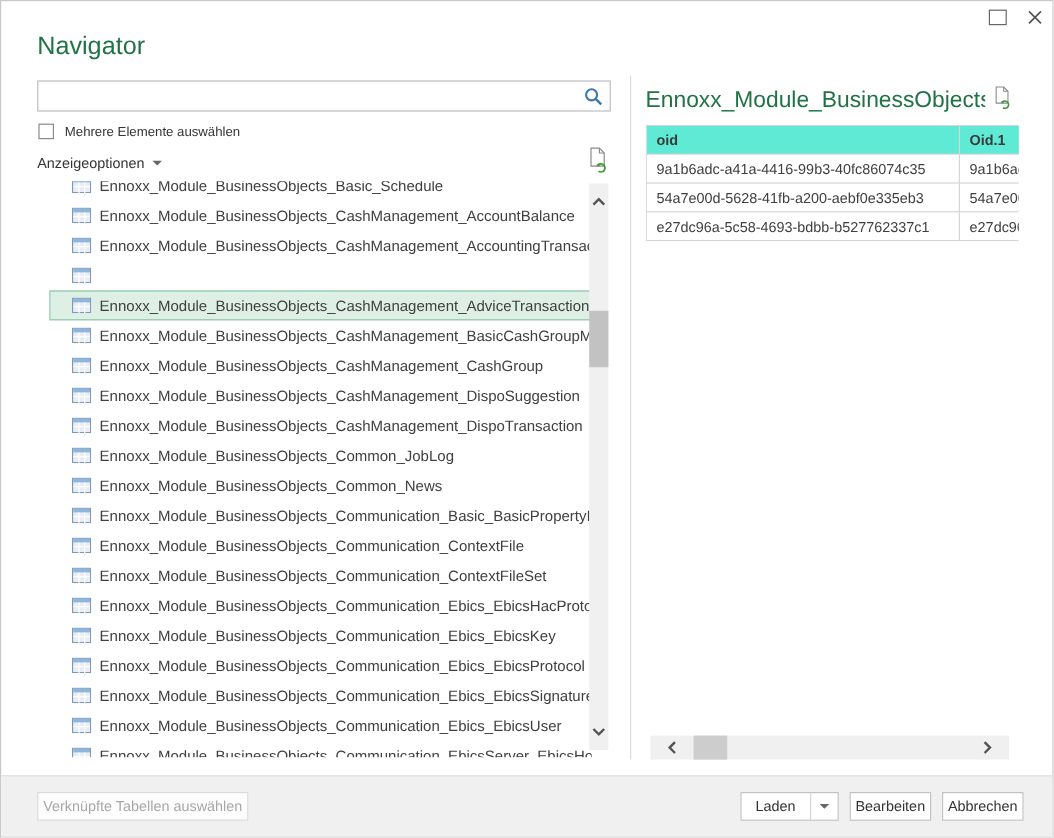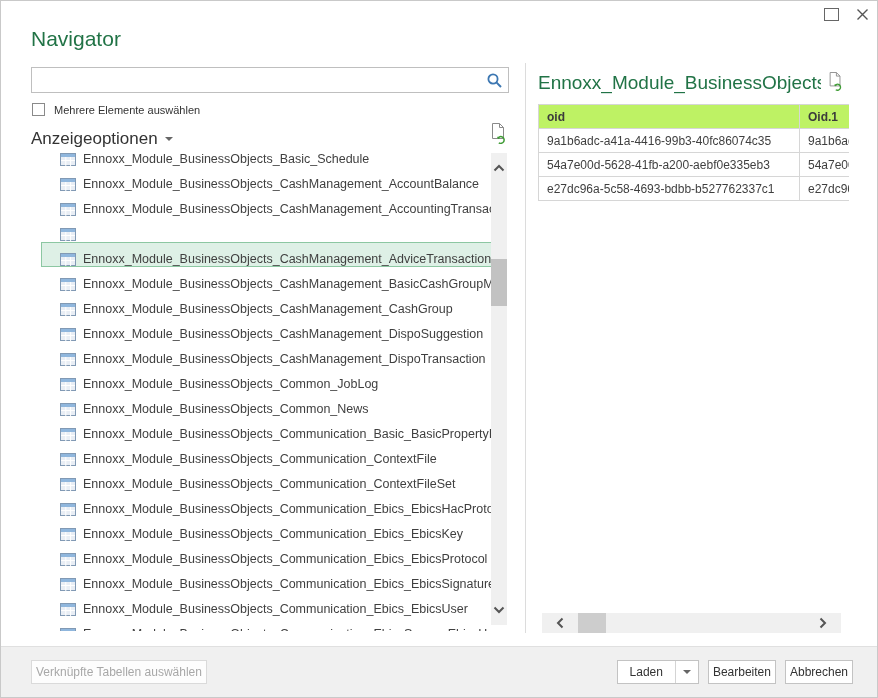--- a/index.html
+++ b/index.html
@@ -13,43 +13,43 @@
   .btn-restore{width:13px;height:11px;border:1px solid #666;background:#fff;cursor:pointer;}
   .btn-close{width:14px;height:14px;display:flex;align-items:center;justify-content:center;cursor:pointer;}
   .page-title{position:absolute;left:30px;top:26px;font-size:21px;font-weight:400;color:#217346;}
   
   .search-box{position:absolute;left:30px;top:66px;width:478px;height:26px;border:1px solid #bfbfbf;box-sizing:border-box;background:#fff;}
   .search-box input{position:absolute;left:4px;top:1px;width:440px;height:22px;border:none;outline:none;font-family:inherit;font-size:12.5px;background:transparent;}
   .search-glyph{position:absolute;right:5px;top:4px;width:17px;height:17px;}
   
   .multi-row{position:absolute;left:31px;top:102px;display:flex;align-items:center;gap:9px;font-size:11px;color:#333;}
   .checkbox{width:13px;height:13px;border:1px solid #8a8a8a;background:#fff;box-sizing:border-box;}
-  .options-row{position:absolute;left:30px;top:128px;font-size:17px;color:#333;display:flex;align-items:center;gap:7px;}
+  .options-row{position:absolute;left:30px;top:128px;font-size:12px;color:#333;display:flex;align-items:center;gap:7px;}
   .caret-down{width:0;height:0;border-left:4px solid transparent;border-right:4px solid transparent;border-top:4px solid #666;}
   .refresh-left{position:absolute;left:488px;top:121px;}
   
   .list-viewport{position:absolute;left:40px;top:150px;width:452px;height:480px;overflow:hidden;}
   .list-inner{position:absolute;left:0;top:-9px;right:0;}
-  .list-item{height:25px;display:flex;align-items:flex-end;padding-left:18px;gap:7px;font-size:12.5px;color:#3f3f3f;border:1px solid transparent;box-sizing:border-box;cursor:pointer;white-space:nowrap;}
+  .list-item{height:25px;display:flex;align-items:center;padding-left:18px;gap:7px;font-size:12.5px;color:#3f3f3f;border:1px solid transparent;box-sizing:border-box;cursor:pointer;white-space:nowrap;}
   .list-item.selected{background:#def0e6;border-color:#8cc7a2;}
   .tbl-icon{flex:0 0 16px;height:13px;display:inline-block;}
   
   .v-scrollbar{position:absolute;left:490px;top:152px;width:16px;height:472px;background:#f0f0f0;}
   .v-scrollbar .sb-btn{position:absolute;left:0;width:16px;height:22px;display:flex;align-items:center;justify-content:center;cursor:pointer;}
   .v-scrollbar .sb-up{top:4px;}
   .v-scrollbar .sb-down{bottom:4px;}
   .v-thumb{position:absolute;left:0;top:106px;width:16px;height:47px;background:#c2c2c2;cursor:pointer;}
   
   .panel-divider{position:absolute;left:524px;top:62px;width:1px;height:570px;background:#dcdcdc;}
   
   .preview-title-row{position:absolute;left:537px;top:70px;width:311px;display:flex;align-items:center;gap:6px;}
   .preview-title{font-size:19px;color:#217346;white-space:nowrap;overflow:hidden;max-width:283px;}
   .preview-wrap{position:absolute;left:537px;top:103px;width:311px;overflow:hidden;}
   table.preview{border-collapse:collapse;table-layout:fixed;width:430px;font-size:12px;background:#fff;}
-  table.preview th{width:252px;height:23px;background:#bef264;border:1px solid #d6d6d6;font-weight:bold;color:#3b3b3b;text-align:left;padding:0 0 0 8px;white-space:nowrap;overflow:hidden;}
+  table.preview th{width:252px;height:23px;background:#5eead4;border:1px solid #d6d6d6;font-weight:bold;color:#3b3b3b;text-align:left;padding:0 0 0 8px;white-space:nowrap;overflow:hidden;}
   table.preview th.c2{width:178px;}
   table.preview td{height:23px;border:1px solid #d6d6d6;color:#3f3f3f;padding:0 0 0 8px;white-space:nowrap;overflow:hidden;}
   
   .h-scrollbar{position:absolute;left:541px;top:612px;width:299px;height:20px;background:#f0f0f0;}
   .h-scrollbar .sb-btn{position:absolute;top:0;width:24px;height:20px;display:flex;align-items:center;justify-content:center;cursor:pointer;}
   .h-scrollbar .sb-left{left:6px;}
   .h-scrollbar .sb-right{right:6px;}
   .h-thumb{position:absolute;left:36px;top:0;width:28px;height:20px;background:#cdcdcd;cursor:pointer;}
   
   .footer{position:absolute;left:0;top:645px;width:878px;height:53px;background:#f0f0f0;border-top:1px solid #e0e0e0;box-sizing:border-box;}

